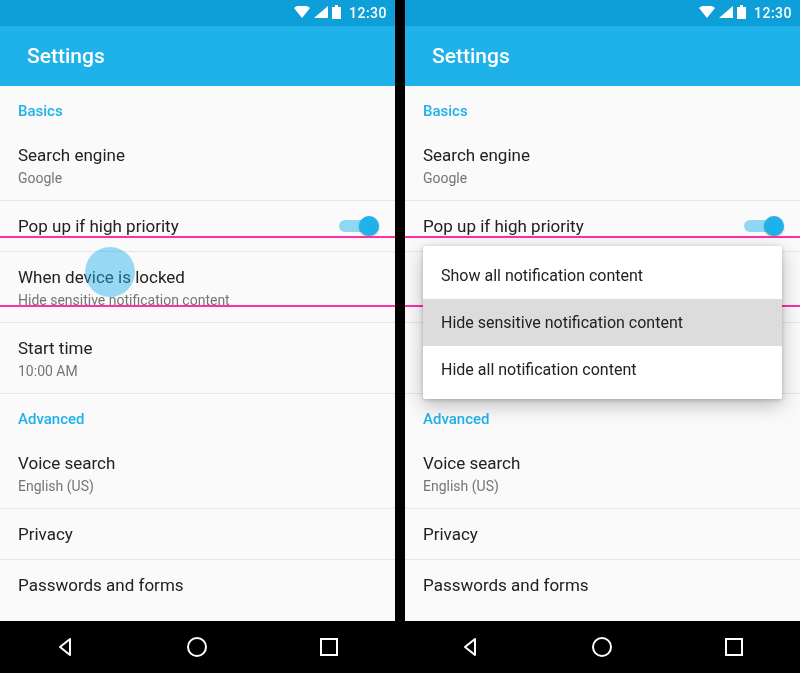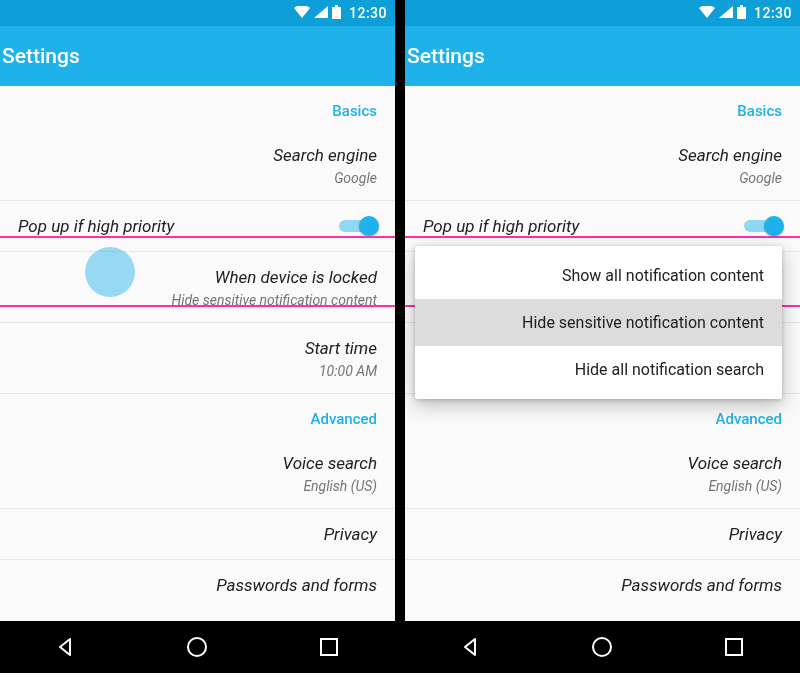--- a/index.html
+++ b/index.html
@@ -43,34 +43,33 @@
   .status-bar .clock { margin-left: 4px; letter-spacing: 0.5px; }
   .wifi-ico, .cell-ico, .batt-ico { display:inline-block; }
 
   
   .app-bar {
     height: 60px;
     background: #1fb1ea;
     color: #fff;
     display: flex;
     align-items: center;
-    padding: 0 2px;
+    padding: 0 27px;
     font-size: 21px;
     font-weight: 500;
   }
   .cat {
     color: #1fb1ea;
     font-size: 15px;
     font-weight: 500;
     padding: 16px 18px 10px 18px;
   }
   .row {
     padding: 14px 18px 14px 18px;
     position: relative;
-    font-style: italic;
   }
   .row .title {
     color: #212121;
     font-size: 17px;
     line-height: 22px;
   }
   .row .sub {
     color: #757575;
     font-size: 14px;
     margin-top: 4px;
@@ -100,21 +99,21 @@
   .ripple {
     position:absolute;
     width:50px; height:50px; border-radius:50%;
     background: rgba(31,177,234,0.45);
     z-index: 10;
   }
 
   
   .popup {
     position:absolute;
-    left: 10px; right: 18px;
+    left: 18px; right: 18px;
     background:#fff;
     border-radius:2px;
     box-shadow: 0 6px 20px rgba(0,0,0,.25), 0 1px 4px rgba(0,0,0,.2);
     z-index: 30;
     padding: 6px 0;
   }
   .popup-item {
     padding: 14px 18px;
     font-size: 16px;
     color:#212121;
@@ -133,21 +132,20 @@
   }
   .nav-btn { width:28px; height:28px; display:flex; align-items:center; justify-content:center; }
   .nav-btn svg { stroke:#fff; fill:none; stroke-width:2; }
 
   .content-wrap {
     position:absolute;
     left:0; right:0;
     top:86px;        
     bottom:52px;     
     overflow:hidden;
-    text-align:right;
   }
 </style>
 </head>
 <body>
 
 <div class="screens">
 
   <div class="screen left">
     <div class="status-bar">
       <span class="wifi-ico">
@@ -312,21 +310,21 @@
       </div>
       <div class="sep"></div>
 
       <div class="row">
         <div class="title">Passwords and forms</div>
       </div>
 
       <div class="popup" style="top:160px;">
         <div class="popup-item">Show all notification content</div>
         <div class="popup-item selected">Hide sensitive notification content</div>
-        <div class="popup-item">Hide all notification search</div>
+        <div class="popup-item">Hide all notification content</div>
       </div>
     </div>
 
     <div class="guide" style="top:236px;"></div>
     <div class="guide" style="top:305px;"></div>
 
     <div class="nav-bar">
       <div class="nav-btn">
         <svg width="24" height="24" viewBox="0 0 24 24">
             <path d="M16 4 L6 12 L16 20 Z" fill="none" stroke="#fff" stroke-width="2" stroke-linejoin="round"></path>

